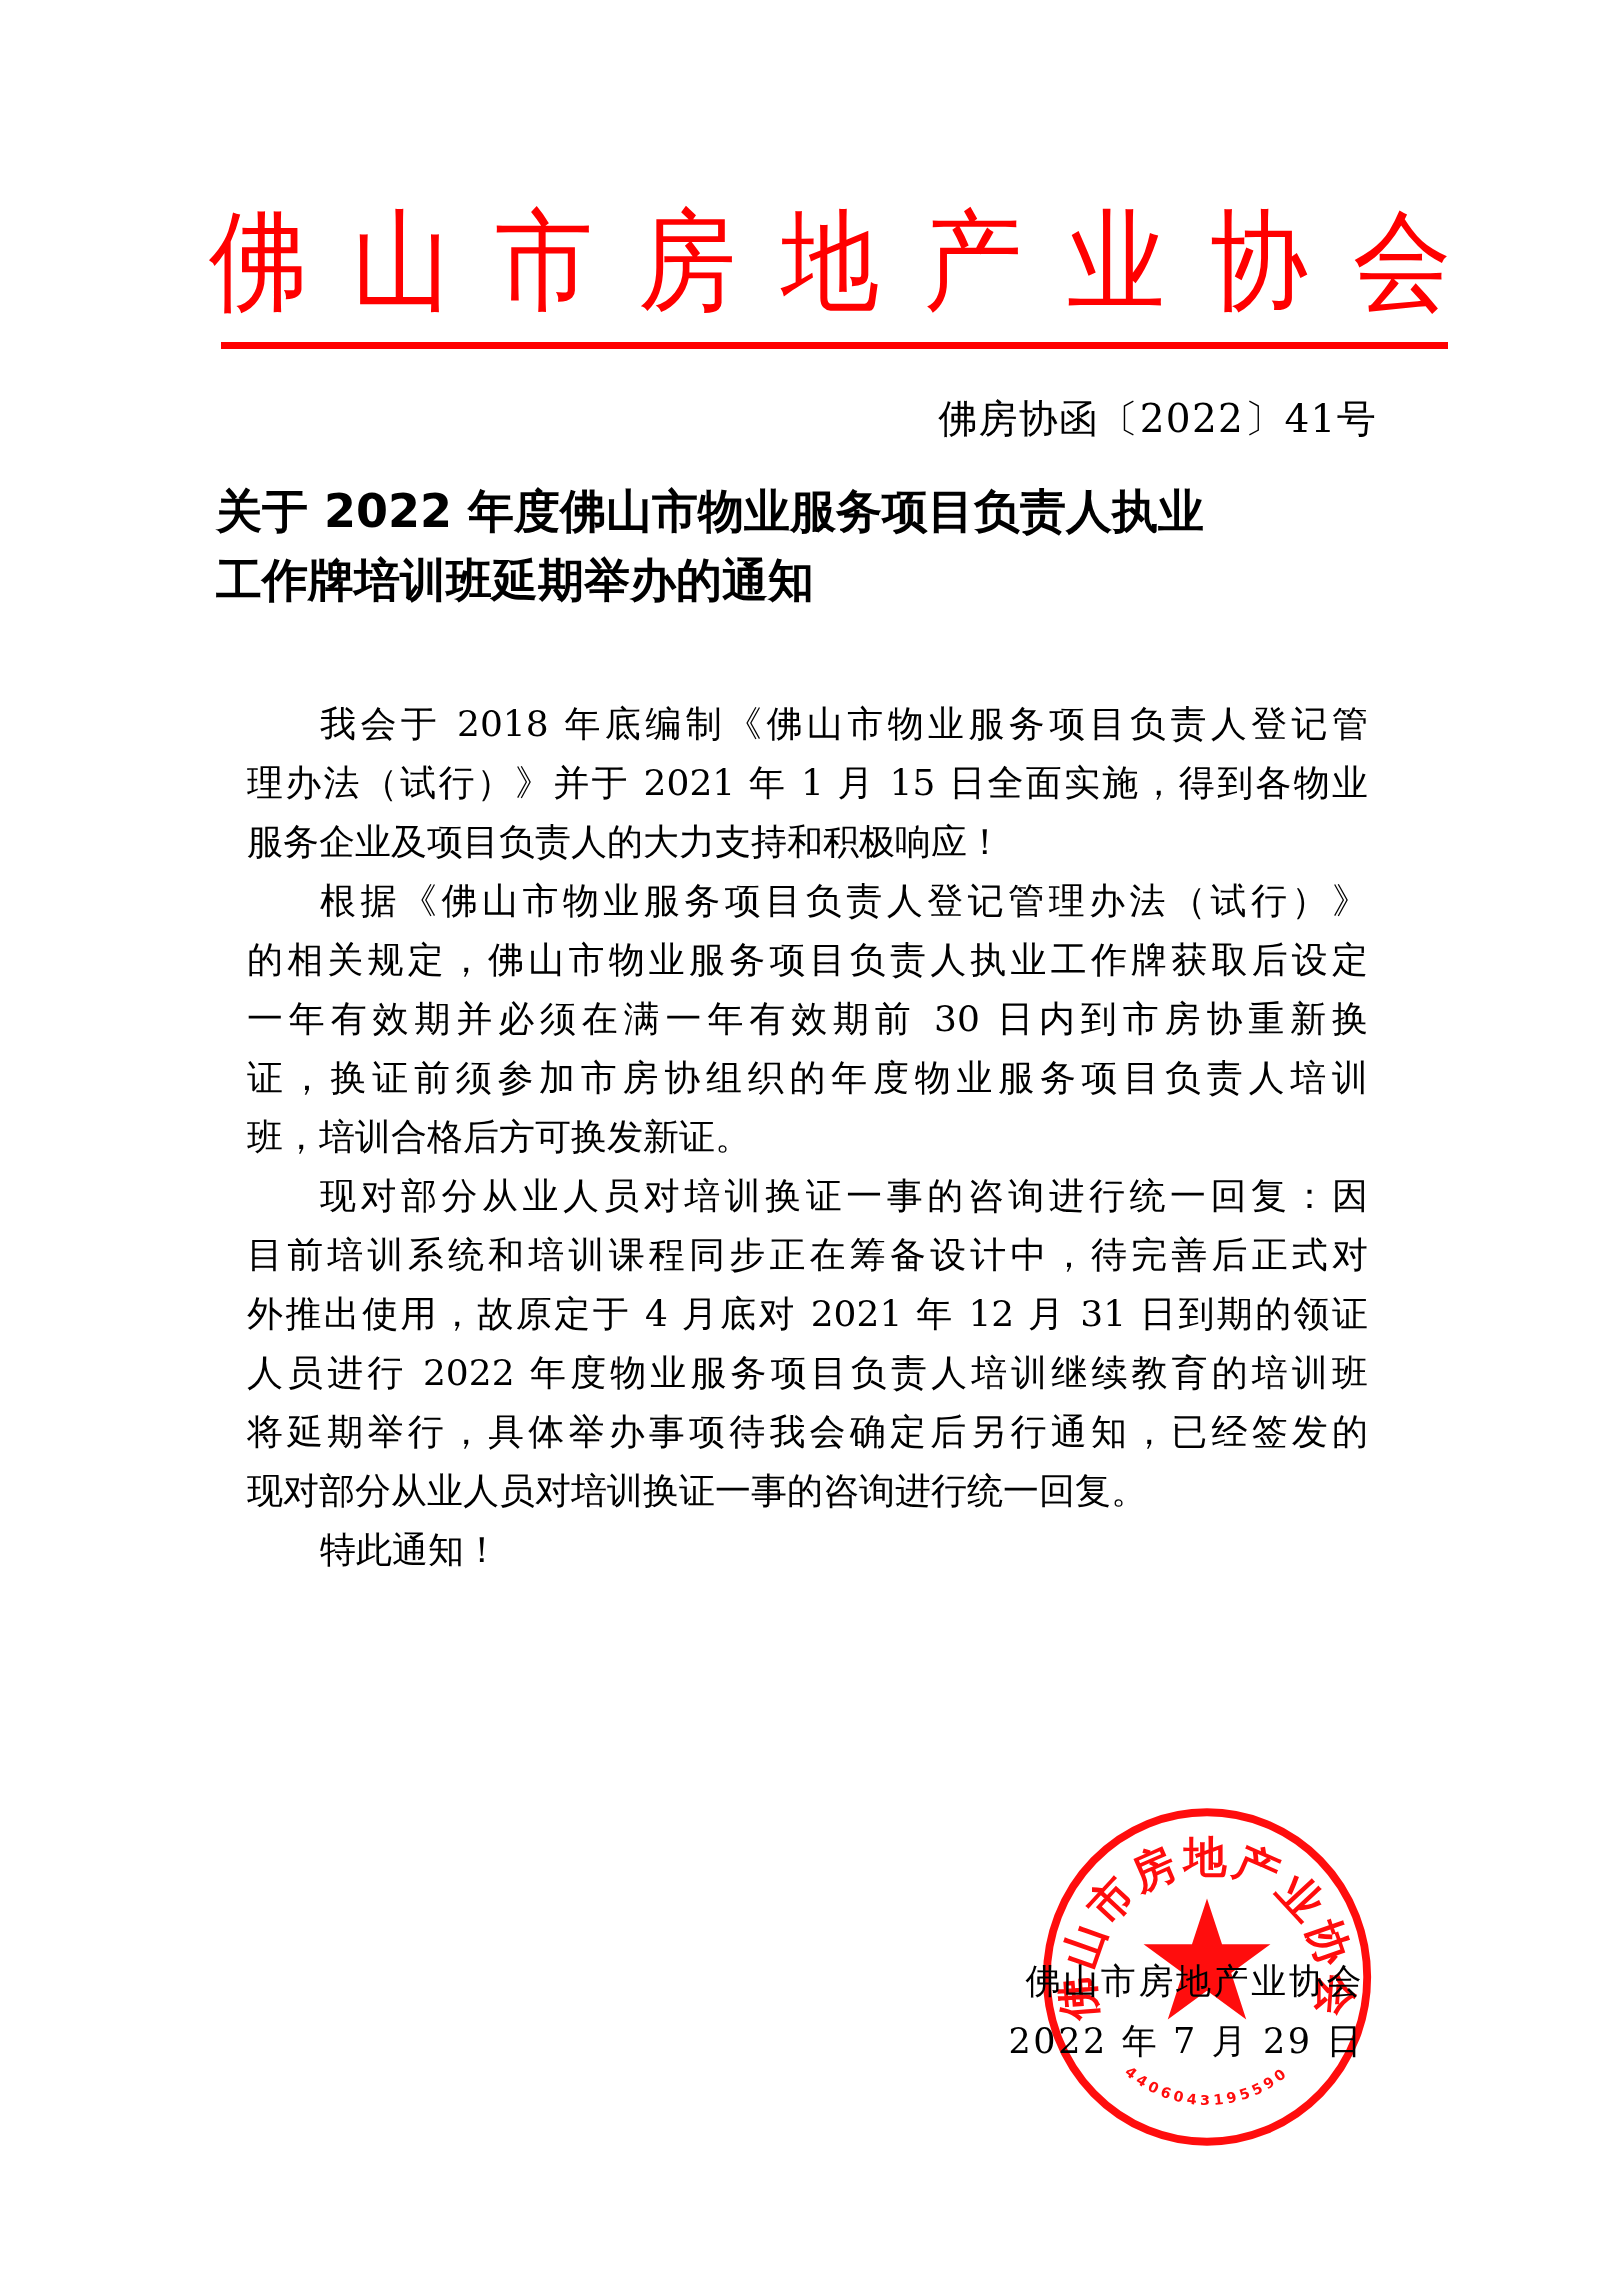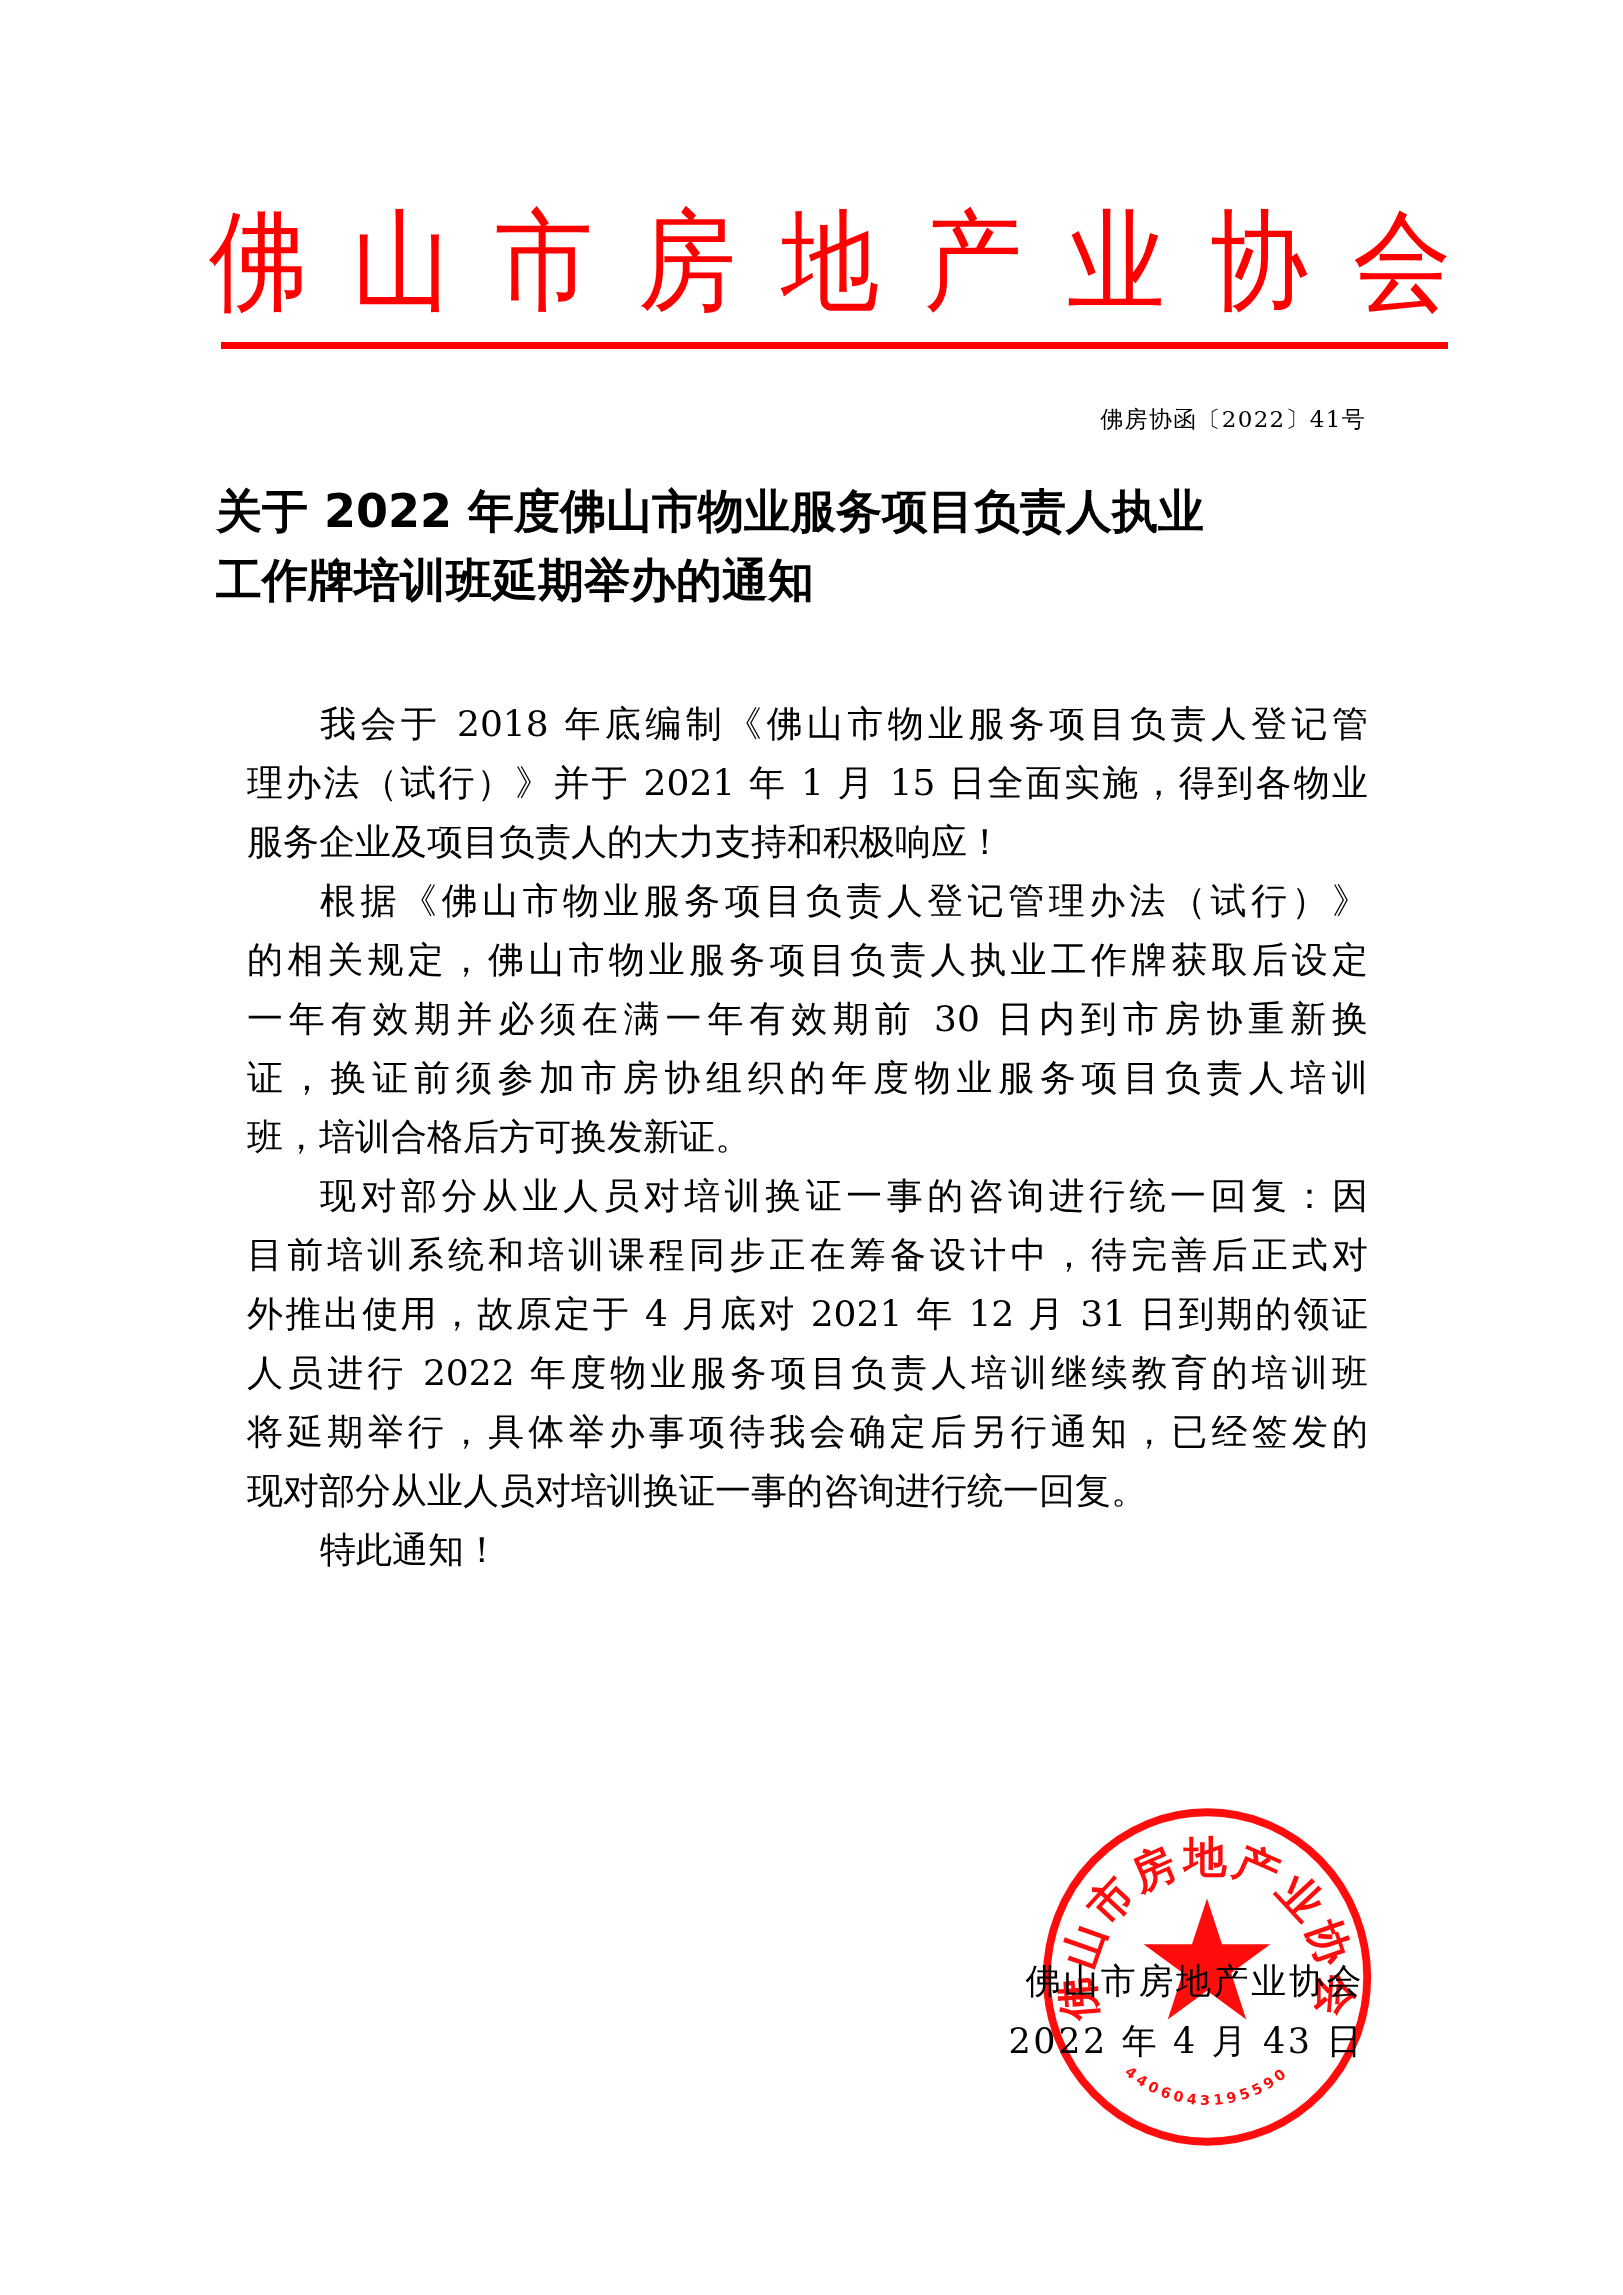--- a/index.html
+++ b/index.html
@@ -41,23 +41,23 @@
     .header-rule {
       position: absolute;
       left: 221px;
       top: 342px;
       width: 1227px;
       height: 7.2px;
       background: #ff0000;
     }
     .doc-number {
       position: absolute;
-      right: 257px;
+      right: 246px;
       top: 393px;
-      font-size: 23px;
+      font-size: 39px;
       line-height: 52px;
       white-space: nowrap;
       letter-spacing: 1.3px;
     }
     .doc-title {
       position: absolute;
       left: 216px;
       top: 477px;
       width: 1217px;
       text-align: left;
@@ -144,21 +144,21 @@
     <span class="line">目前培训系统和培训课程同步正在筹备设计中，待完善后正式对</span>
     <span class="line">外推出使用，故原定于 4 月底对 2021 年 12 月 31 日到期的领证</span>
     <span class="line">人员进行 2022 年度物业服务项目负责人培训继续教育的培训班</span>
     <span class="line">将延期举行，具体举办事项待我会确定后另行通知，已经签发的</span>
     <span class="line last">现对部分从业人员对培训换证一事的咨询进行统一回复。</span>
     <span class="line indent last">特此通知！</span>
   </div>
 
   <div class="signature">
     <span class="sig-line">佛山市房地产业协会</span>
-    <span class="sig-line">2022 年 4 月 43 日</span>
+    <span class="sig-line">2022 年 7 月 29 日</span>
   </div>
 
   <div class="seal">
     <svg width="340" height="340" viewBox="0 0 520 520" xmlns="http://www.w3.org/2000/svg">
       <defs>
         <path id="sealTextArc" d="M 120 380 A 175 175 0 1 1 400 380" fill="none"></path>
         <path id="sealCodeArc" d="M 95 360 A 190 190 0 0 0 425 360" fill="none"></path>
       </defs>
       <ellipse cx="260" cy="260" rx="245" ry="252" fill="none" stroke="#ff0000" stroke-width="12"></ellipse>
       <text fill="#ff0000" font-family="'DejaVu Sans', sans-serif" font-size="66" font-weight="bold" letter-spacing="6">

